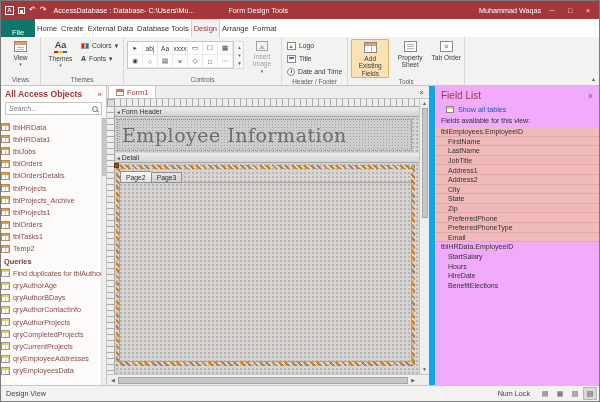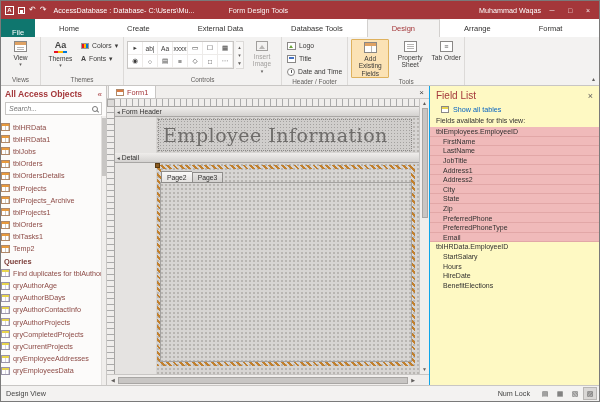--- a/index.html
+++ b/index.html
@@ -12,21 +12,21 @@
   .qa-icon{font-size:8px;line-height:1;color:#fff;opacity:.95;}
   .i-save{width:7px;height:7px;border:1px solid #fff;position:relative;}
   .i-save::after{content:"";position:absolute;left:1px;bottom:0;width:3px;height:3px;background:#fff;}
   .tb-title{margin-left:3px;white-space:nowrap;overflow:hidden;font-size:7.2px;}
   .tb-context{margin-left:30px;font-size:7.2px;opacity:.95;white-space:nowrap;}
   .tb-user{margin-left:auto;font-size:7.2px;white-space:nowrap;}
   .win-btn{width:14px;text-align:center;font-size:7px;opacity:.9;}
 
   
   .tabrow{position:absolute;top:18px;left:0;right:0;height:18px;background:#fff;display:flex;align-items:stretch;}
-  .rtab{display:flex;align-items:center;padding:0 24px;font-size:7.5px;color:#323130;white-space:nowrap;}
+  .rtab{display:flex;align-items:center;padding:0 2px;font-size:7.5px;color:#323130;white-space:nowrap;}
   .rtab.file{background:#0f766e;color:#fff;padding:0 11px;align-items:flex-end;}
   .rtab.active{background:#F3F2F1;border:1px solid #D2D0CE;border-bottom:none;color:#A4373A;}
   .tellme{display:flex;align-items:center;gap:3px;margin-left:14px;color:#494847;font-size:7.3px;}
   .bulb{width:6px;height:6px;border-radius:50%;background:#FFC83D;border:1px solid #93781f;flex:none;}
 
   
   .ribbon{position:absolute;top:36px;left:0;right:0;height:49px;background:#F3F2F1;border-bottom:1px solid #C8C6C4;display:flex;}
   .rgroup{display:flex;flex-direction:column;border-right:1px solid #DCDAD8;padding:2px 3px 0;}
   .rgroup-content{flex:1;display:flex;align-items:flex-start;gap:2px;}
   .rgroup-label{font-size:6.4px;color:#605E5C;text-align:center;padding:0 2px 2px;white-space:nowrap;}
@@ -95,21 +95,21 @@
   .doc-close{margin-left:auto;padding:0 5px;color:#444;font-size:8px;align-self:center;}
   .doc-body{flex:1;display:flex;min-height:0;}
   .left-strip{width:8px;flex:none;display:flex;flex-direction:column;}
   .corner{height:8px;background:#DCDAD8;border:1px solid #A8A6A4;}
   .vruler{flex:1;background:#F0EEEC;border-right:1px solid #A8A6A4;background-image:repeating-linear-gradient(180deg,transparent 0 5px,#AAA 5px 6px);}
   .form-col{flex:1;display:flex;flex-direction:column;min-width:0;}
   .hruler{height:8px;background:#F0EEEC;border-bottom:1px solid #A8A6A4;background-image:repeating-linear-gradient(90deg,transparent 0 5px,#AAA 5px 6px);}
   .surface{flex:1;display:flex;flex-direction:column;min-height:0;}
   .secbar{height:10px;flex:none;background:linear-gradient(#EFEDEB,#D4D2D0);border-bottom:1px solid #A8A6A4;display:flex;align-items:center;gap:2px;padding-left:2px;font-size:6.8px;color:#323130;}
   .secbar .arrow{font-size:5.5px;color:#444;}
-  .gridbg{background-color:#D7D5D3;background-image:radial-gradient(#98948F 0.5px,transparent 0.9px);background-size:4px 4px;margin-left:41px;}
+  .gridbg{background-color:#D7D5D3;background-image:radial-gradient(#98948F 0.5px,transparent 0.9px);background-size:4px 4px;}
   .hdr-band{height:36px;flex:none;position:relative;}
   .form-title{position:absolute;left:2px;top:2px;right:7px;bottom:2px;display:flex;align-items:center;padding-left:4px;font-family:"DejaVu Serif",serif;font-size:19px;letter-spacing:.5px;color:#6E6C6A;border:1px dotted #8a8886;background-color:#D0CECC;background-image:radial-gradient(#A3A19F 0.7px,transparent 1px);background-size:3px 3px;white-space:nowrap;overflow:hidden;}
   .detail-band{flex:1;position:relative;min-height:0;}
   .tabctrl{position:absolute;left:1px;top:2px;right:4px;bottom:8px;}
   .hatch{position:absolute;background:repeating-linear-gradient(45deg,#C1802E 0 2px,rgba(0,0,0,0) 2px 4.5px);}
   .h-top{left:0;right:0;top:0;height:4px;}
   .h-bottom{left:0;right:0;bottom:0;height:4px;}
   .h-left{left:0;top:0;bottom:0;width:4px;}
   .h-right{right:0;top:0;bottom:0;width:4px;}
   .handle{position:absolute;left:-2px;top:-2px;width:5px;height:5px;background:#8A5A20;border:1px solid #5A3A10;}
@@ -121,21 +121,21 @@
   .vscroll{width:10px;flex:none;background:#F0EEEC;border-left:1px solid #C8C6C4;display:flex;flex-direction:column;align-items:center;padding:1px 0;}
   .vscroll .arr{font-size:5px;color:#605E5C;line-height:7px;}
   .vthumb{width:6px;height:110px;background:#C8C6C4;border:1px solid #A8A6A4;margin:1px 0;}
   .vspacer{flex:1;}
   .hscroll{height:11px;flex:none;background:#F0EEEC;border-top:1px solid #C8C6C4;display:flex;align-items:center;padding:0 2px;}
   .hscroll .arr{font-size:5px;color:#605E5C;padding:0 2px;}
   .hthumb{flex:1;height:7px;background:#C8C6C4;border:1px solid #A8A6A4;margin:0 1px;}
   .hcorner{width:10px;height:100%;flex:none;}
 
   
-  .fieldlist{width:170px;flex:none;background:#fef9c3;border-left:1px solid #0ea5e9;display:flex;flex-direction:column;overflow:hidden;}
+  .fieldlist{width:170px;flex:none;background:#f0abfc;border-left:6px solid #0ea5e9;display:flex;flex-direction:column;overflow:hidden;}
   .fl-header{display:flex;align-items:center;padding:4px 6px 2px;}
   .fl-title{color:#A4373A;font-size:10px;}
   .fl-close{margin-left:auto;color:#605E5C;font-size:9px;}
   .fl-showall{display:flex;align-items:center;gap:4px;padding:2px 6px 3px 11px;color:#0563C1;font-size:7.2px;}
   .sat-icon{width:8px;height:7px;border:1px solid #8A8886;background:#fff;position:relative;flex:none;}
   .sat-icon::before{content:"";position:absolute;left:0;right:0;top:0;height:2px;background:#E8D44C;}
   .fl-label{padding:0 6px 3px;font-size:7px;color:#323130;}
   .fl-row{height:9.6px;display:flex;align-items:center;font-size:7px;color:#323130;padding-left:13px;white-space:nowrap;overflow:hidden;}
   .fl-row.highlight{background:#F0BABA;box-shadow:inset 0 -1px 0 #E2A7A7;}
   .fl-row.header{padding-left:6px;}

